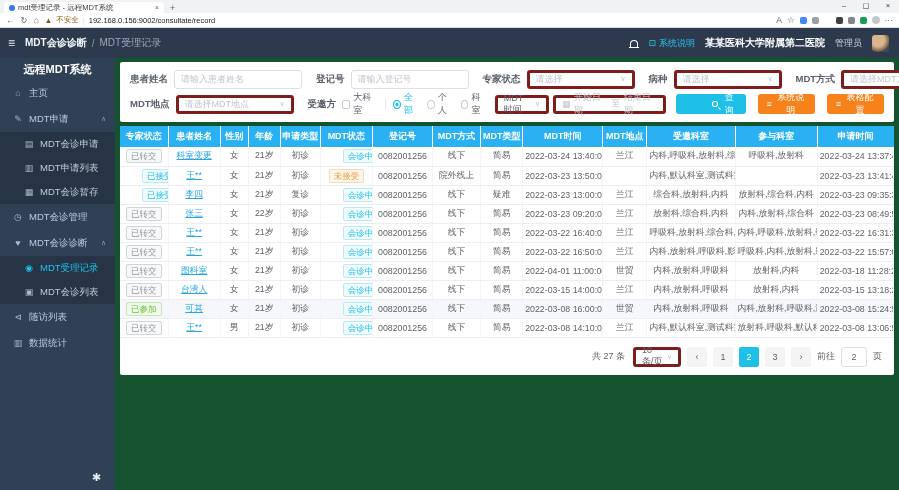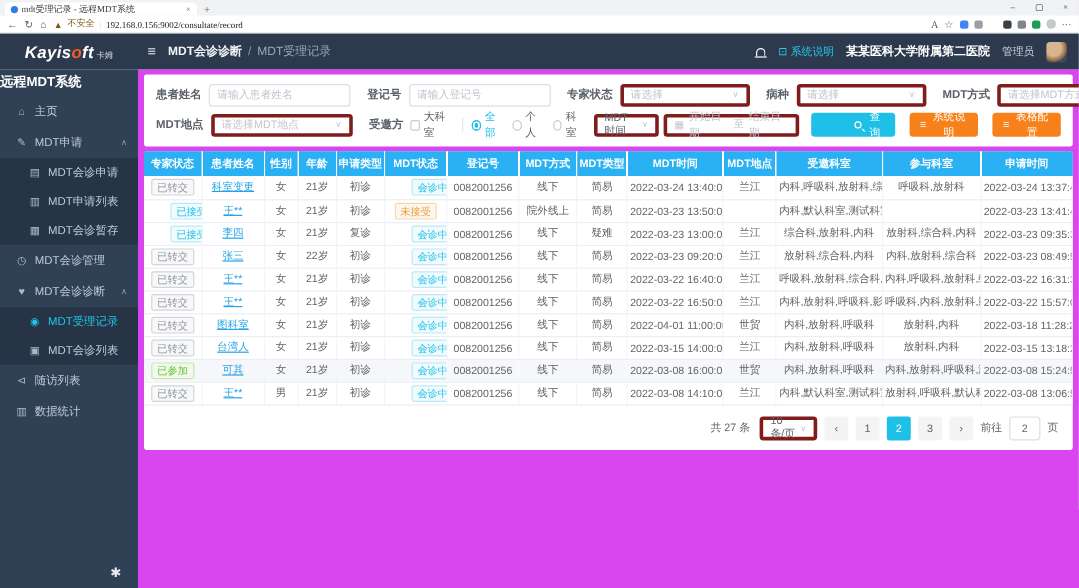--- a/index.html
+++ b/index.html
@@ -1,20 +1,20 @@
 <!DOCTYPE html>
 <html><head>
 <meta charset="utf-8">
 <style>
   * { margin:0; padding:0; box-sizing:border-box; }
   html,body { width:899px; height:490px; overflow:hidden; background:#eef1f5;
     font-family:"Liberation Sans","DejaVu Sans",sans-serif; }
 
   
-  .browser { position:absolute; top:0; left:0; width:899px; height:32px; background:#f0f2f4;font-family:Liberation Serif, serif; }
+  .browser { position:absolute; top:0; left:0; width:899px; height:32px; background:#f0f2f4; }
   .tabstrip { height:13px; display:flex; align-items:flex-end; padding-left:4px; }
   .tab { display:flex; align-items:center; gap:3px; width:160px; height:11px; background:#fff;
     border-radius:4px 4px 0 0; padding:0 5px; font-size:7.5px; color:#3c4043; }
   .favicon { width:6px; height:6px; border-radius:50%; background:#2f7de1; flex:none; }
   .tab-title { white-space:nowrap; overflow:hidden; flex:1; }
   .tab-close { font-size:7px; color:#5f6368; }
   .newtab { font-size:9px; color:#5f6368; margin-left:6px; }
   .wincontrols { margin-left:auto; display:flex; align-self:flex-start; }
   .wincontrols span { width:22px; height:12px; text-align:center; font-size:7.5px; color:#333; line-height:12px; }
   .toolbar { height:15px; background:#fff; border-bottom:1px solid #dcdfe3; display:flex; align-items:center;
@@ -43,33 +43,33 @@
   .bell { width:8px; height:7px; border:1px solid #fff; border-bottom:none; border-radius:5px 5px 0 0; position:relative; }
   .bell:after { content:""; position:absolute; left:-2px; right:-2px; bottom:-1px; height:1px; background:#fff; }
   .sysnote { color:#27c6e8; font-size:9px; display:flex; gap:3px; align-items:center; }
   .hosp { font-size:10px; font-weight:bold; color:#fff; }
   .role { font-size:9px; color:#c9d2dc; }
   .avatar { width:17px; height:17px; border-radius:3px;
     background:radial-gradient(circle at 35% 30%,#d8b58e 0 40%,#7a5c3e 70%,#3c4a5c 72%); }
 
   
   .sidebar { position:absolute; top:58px; left:0; bottom:0; width:115px; background:#304156; }
-  .sb-title { height:22px; line-height:22px; color:#fff; font-size:11px; font-weight:bold; }
+  .sb-title { height:22px; line-height:22px; text-align:center; color:#fff; font-size:11px; font-weight:bold; }
   .menu-item { height:26px; display:flex; align-items:center; padding-left:13px; gap:6px; color:#bfcbd9;
     font-size:9.5px; cursor:pointer; position:relative; }
   .menu-item .mi-icon { font-size:9px; width:10px; text-align:center; color:#aab7c6; }
   .menu-item.active { color:#1fc6ec; }
   .menu-item.active .mi-icon { color:#1fc6ec; }
   .submenu { background:#263445; }
   .submenu .menu-item { height:24px; padding-left:24px; }
   .mi-caret { position:absolute; right:9px; font-size:7px; color:#8f9cab; }
   .gear { position:absolute; bottom:6px; right:14px; color:#e8edf3; font-size:11px; }
 
   
-  .main { position:absolute; top:58px; left:115px; right:0; bottom:0; background:#d946ef; overflow:hidden; }
+  .main { position:absolute; top:58px; left:115px; right:0; bottom:0; background:#14532d; overflow:hidden; }
   .card { background:#fff; border-radius:2px; margin:4px 5px 0 5px; }
   .filter-card { padding:6px 10px 7px; }
   .frow { display:flex; align-items:center; height:22px; }
   .frow + .frow { margin-top:3px; }
   .flabel { font-size:9.5px; font-weight:bold; color:#5a6068; margin-right:6px; white-space:nowrap; }
   .tinput { height:19px; border:1px solid #dcdfe6; border-radius:3px; font-size:9px; padding:0 6px;
     color:#606266; outline:none; font-family:inherit; }
   .tinput::placeholder { color:#c0c4cc; }
   .fsel { height:19px; border:3px solid #7f1d1d; border-radius:3px; font-size:9px; color:#c0c4cc;
     display:flex; align-items:center; padding:0 6px; justify-content:space-between; background:#fff; }
@@ -157,24 +157,20 @@
       <span class="ext" style="background:#3c4043"></span>
       <span class="ext" style="background:#80868b"></span>
       <span class="ext" style="background:#1a9e55"></span>
       <span class="avatar-b"></span>
       <span class="tool-ic">···</span>
     </div>
   </div>
 </div>
 
 <div class="app-header">
-  <div class="logo-zone">
-    <span class="logo"><span>Kayis</span><b>o</b><span>ft</span></span>
-    <span class="logo-suffix">卡姆</span>
-  </div>
   <span class="collapse">≡</span>
   <span class="crumb-sec">MDT会诊诊断</span>
   <span class="crumb-div">/</span>
   <span class="crumb-cur">MDT受理记录</span>
   <div class="hdr-right">
     <span class="bell"></span>
     <span class="sysnote">
         <span>⊡</span>
         <span>系统说明</span>
       </span>
@@ -240,21 +236,21 @@
     </div>
   <span class="gear">✱</span>
 </div>
 
 <div class="main">
 
   <div class="card filter-card">
     <div class="frow">
       <div class="r1g">
           <span class="flabel">患者姓名</span>
-        <input class="tinput" style="width: 118px;" placeholder="请输入患者姓名">
+        <input class="tinput" style="width: 128px;" placeholder="请输入患者姓名">
         </div>
       <div class="r1g">
           <span class="flabel">登记号</span>
         <input class="tinput" style="width: 118px;" placeholder="请输入登记号">
         </div>
       <div class="r1g">
           <span class="flabel">专家状态</span>
         <div class="fsel" style="width:108px">
             <span>请选择</span>
             <span class="chev">∨</span>

